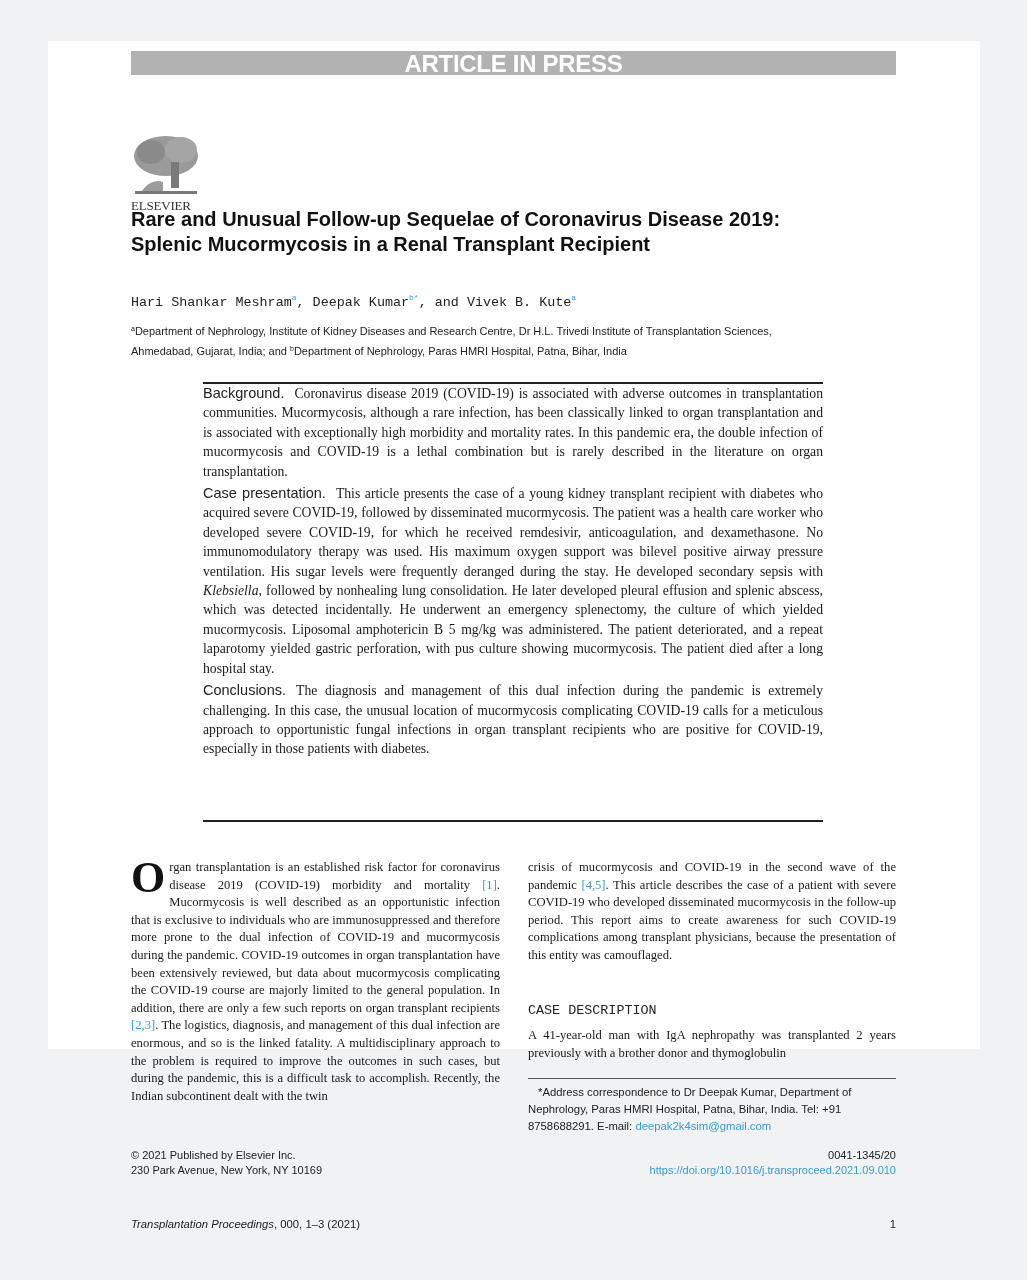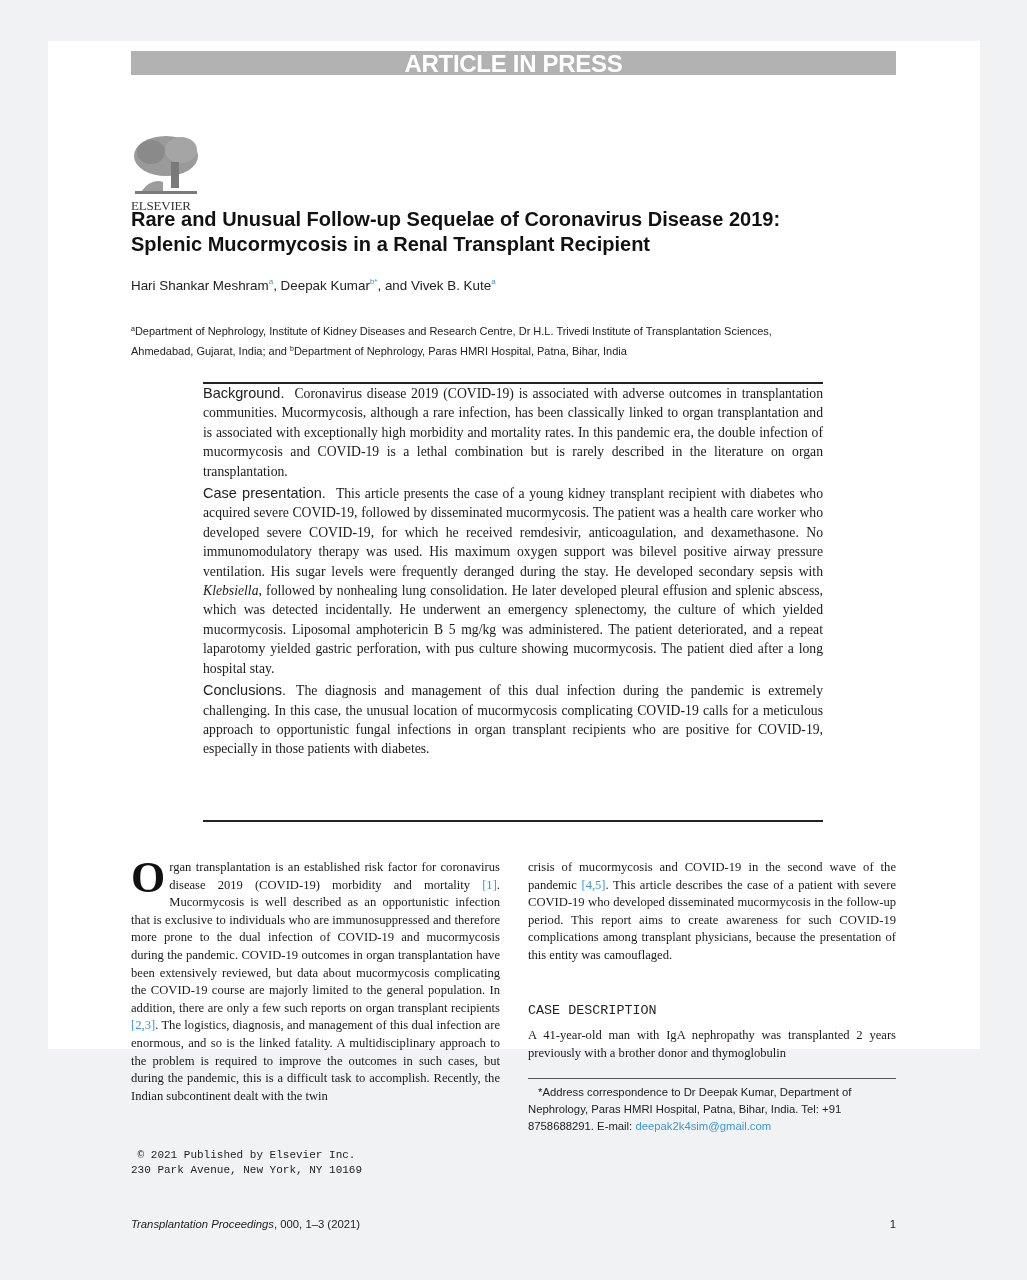--- a/index.html
+++ b/index.html
@@ -27,22 +27,22 @@
     position:absolute; left:0; top:64px; width:70px;
     font-family:"Liberation Serif", serif; font-size:13px; letter-spacing:-0.2px; color:#333;
   }
   .title {
     position:absolute; left:83px; top:166px; width:780px;
     font-family:"Liberation Sans", sans-serif; font-weight:bold;
     font-size:20px; line-height:25px; color:#111;
   }
   .title div { white-space:nowrap; }
   .authors {
-    position:absolute; left:83px; top:236px;
-    font-family:Liberation Sans, sans-serif; font-size:13.4px; color:#222; white-space:nowrap;text-align:center;
+    position:absolute; left:83px; top:252px;
+    font-family:Liberation Mono, monospace; font-size:13.4px; color:#222; white-space:nowrap;text-align:center;
   }
   .authors sup { color:#3a9ad0; font-size:8px; vertical-align:6px; }
   .affil {
     position:absolute; left:83px; top:279px; width:790px;
     font-family:"Liberation Sans", sans-serif; font-size:11px; line-height:17px; color:#222;
   }
   .affil div { white-space:nowrap; }
   .affil sup { font-size:7px; vertical-align:4px; }
 
   .abstract {
@@ -87,21 +87,21 @@
     text-align:justify; color:#1a1a1a;
   }
   .fn-rule { position:absolute; left:480px; top:1037px; width:368px; border-top:1.5px solid #555; }
   .footnote {
     position:absolute; left:480px; top:1043px; width:370px;
     font-family:"Liberation Sans", sans-serif; font-size:11.3px; line-height:17px; color:#222;
   }
   .footnote .email { color:#3a9ad0; }
   .copyright {
     position:absolute; left:83px; top:1107px;
-    font-family:Liberation Mono, monospace; font-size:11px; line-height:15px; color:#222;text-align:center;
+    font-family:Liberation Sans, sans-serif; font-size:11px; line-height:15px; color:#222;
   }
   .doi-block {
     position:absolute; right:84px; top:1107px; text-align:right;
     font-family:"Liberation Sans", sans-serif; font-size:11px; line-height:15px; color:#222;
   }
   .doi-block .doi { color:#3a9ad0; }
   .journal {
     position:absolute; left:83px; top:1177px;
     font-family:"Liberation Sans", sans-serif; font-size:11.3px; color:#222;
   }
@@ -172,19 +172,23 @@
   <div class="fn-rule"></div>
   <div class="footnote">
     <span style="padding-left:10px">*Address correspondence to Dr Deepak Kumar, Department of Nephrology, Paras HMRI Hospital, Patna, Bihar, India. Tel: +91 8758688291. E-mail: </span><span class="email">deepak2k4sim@gmail.com</span>
   </div>
 
   <div class="copyright">
     <div>© 2021 Published by Elsevier Inc.</div>
     <div>230 Park Avenue, New York, NY 10169</div>
   </div>
 
+  <div class="doi-block">
+    <div>0041-1345/20</div>
+    <div class="doi">https://doi.org/10.1016/j.transproceed.2021.09.010</div>
+  </div>
 
   <div class="journal">
     <i>Transplantation Proceedings</i><span>, 000, 1–3 (2021)</span>
   </div>
   <div class="pagenum">1</div>
 
 </div>
 
 </body></html>

